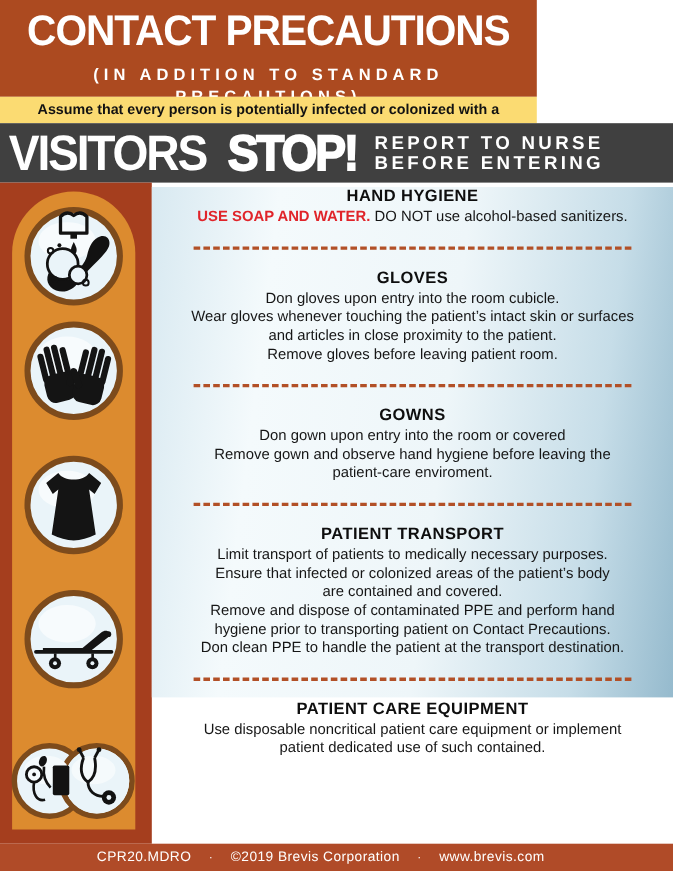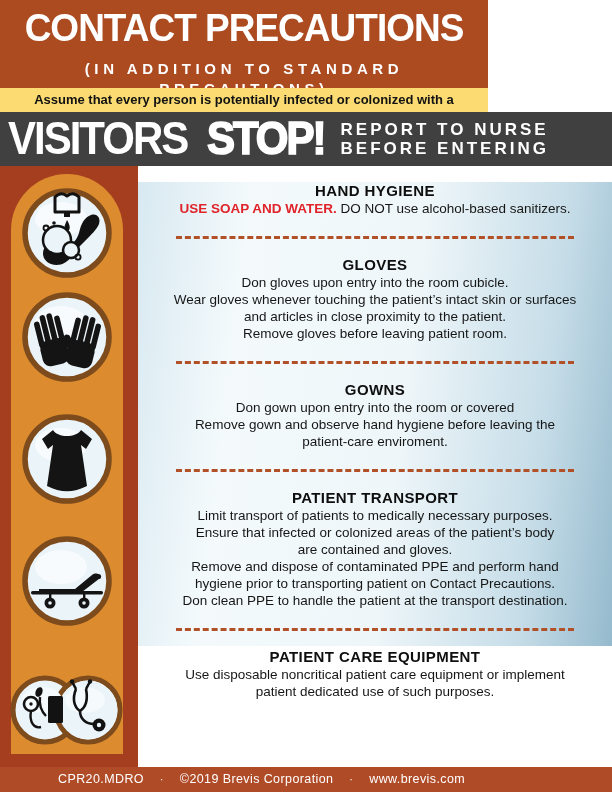--- a/index.html
+++ b/index.html
@@ -23,30 +23,30 @@
   .sidebar{position:absolute;left:0;top:0;width:138px;height:601px;background:#a53e1e;}
   .sidebar-column{position:absolute;left:11px;top:8px;width:112px;height:580px;background:#dc8b2f;border-radius:56px 56px 0 0;}
   .icon-slot{position:absolute;}
   .slot-1{left:21px;top:21px;}
   .slot-2{left:21px;top:125px;}
   .slot-3{left:21px;top:247px;}
   .slot-4{left:21px;top:369px;}
   .slot-5{left:9px;top:506px;}
   
   .main{
-    position:absolute;left:138px;top:16px;width:474px;height:464px;
+    position:absolute;left:138px;top:4px;width:474px;height:464px;
     background:linear-gradient(97deg,#d8e9f1 0%,#f4fafc 22%,#eef6f9 55%,#c6dde8 82%,#95bacd 100%);
     text-align:center;color:#161616;box-sizing:border-box;
   }
   .section-heading{font-size:15px;font-weight:bold;letter-spacing:.4px;line-height:17px;color:#0e0e0e;margin-bottom:1px;}
   .section-line{font-size:13.5px;line-height:17px;}
   .highlight{color:#e0242a;font-weight:bold;}
   .separator{width:398px;height:0;border-top:3px dashed #b25027;margin:19px auto 17px auto;}
   
-  .footer{position:absolute;left:0;top:767px;width:612px;height:25px;background:#b04b28;color:#fff;font-size:12.5px;line-height:25px;letter-spacing:.4px;box-sizing:border-box;padding-left:58px;white-space:nowrap;}
+  .footer{position:absolute;left:0;top:767px;width:612px;height:25px;background:#b04b28;color:#fff;font-size:12.5px;line-height:25px;letter-spacing:.4px;box-sizing:border-box;padding-left:88px;white-space:nowrap;}
   .footer-dot{display:inline-block;margin:0 12px;font-size:11px;opacity:.95;}
 </style>
 </head>
 <body>
 
 <div class="poster">
 
   <div class="header">
     <div class="header-title">CONTACT PRECAUTIONS</div>
     <div class="header-subtitle">(IN ADDITION TO STANDARD PRECAUTIONS)</div>
@@ -178,32 +178,32 @@
         <div class="section-line">Remove gown and observe hand hygiene before leaving the</div>
         <div class="section-line">patient-care enviroment.</div>
       </div>
 
       <div class="separator"></div>
 
       <div class="section">
         <div class="section-heading">PATIENT TRANSPORT</div>
         <div class="section-line">Limit transport of patients to medically necessary purposes.</div>
         <div class="section-line">Ensure that infected or colonized areas of the patient’s body</div>
-        <div class="section-line">are contained and gloves.</div>
+        <div class="section-line">are contained and covered.</div>
         <div class="section-line">Remove and dispose of contaminated PPE and perform hand</div>
         <div class="section-line">hygiene prior to transporting patient on Contact Precautions.</div>
         <div class="section-line">Don clean PPE to handle the patient at the transport destination.</div>
       </div>
 
       <div class="separator"></div>
 
       <div class="section">
         <div class="section-heading">PATIENT CARE EQUIPMENT</div>
         <div class="section-line">Use disposable noncritical patient care equipment or implement</div>
-        <div class="section-line">patient dedicated use of such purposes.</div>
+        <div class="section-line">patient dedicated use of such contained.</div>
       </div>
 
     </div>
   </div>
 
   <div class="footer">
     <span>CPR20.MDRO</span>
     <span class="footer-dot">·</span>
     <span>©2019 Brevis Corporation</span>
     <span class="footer-dot">·</span>

